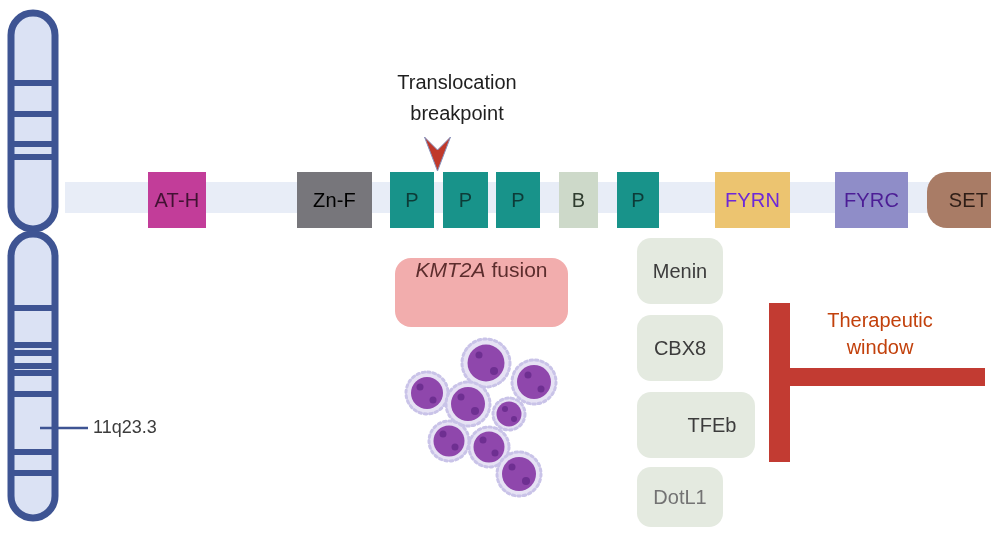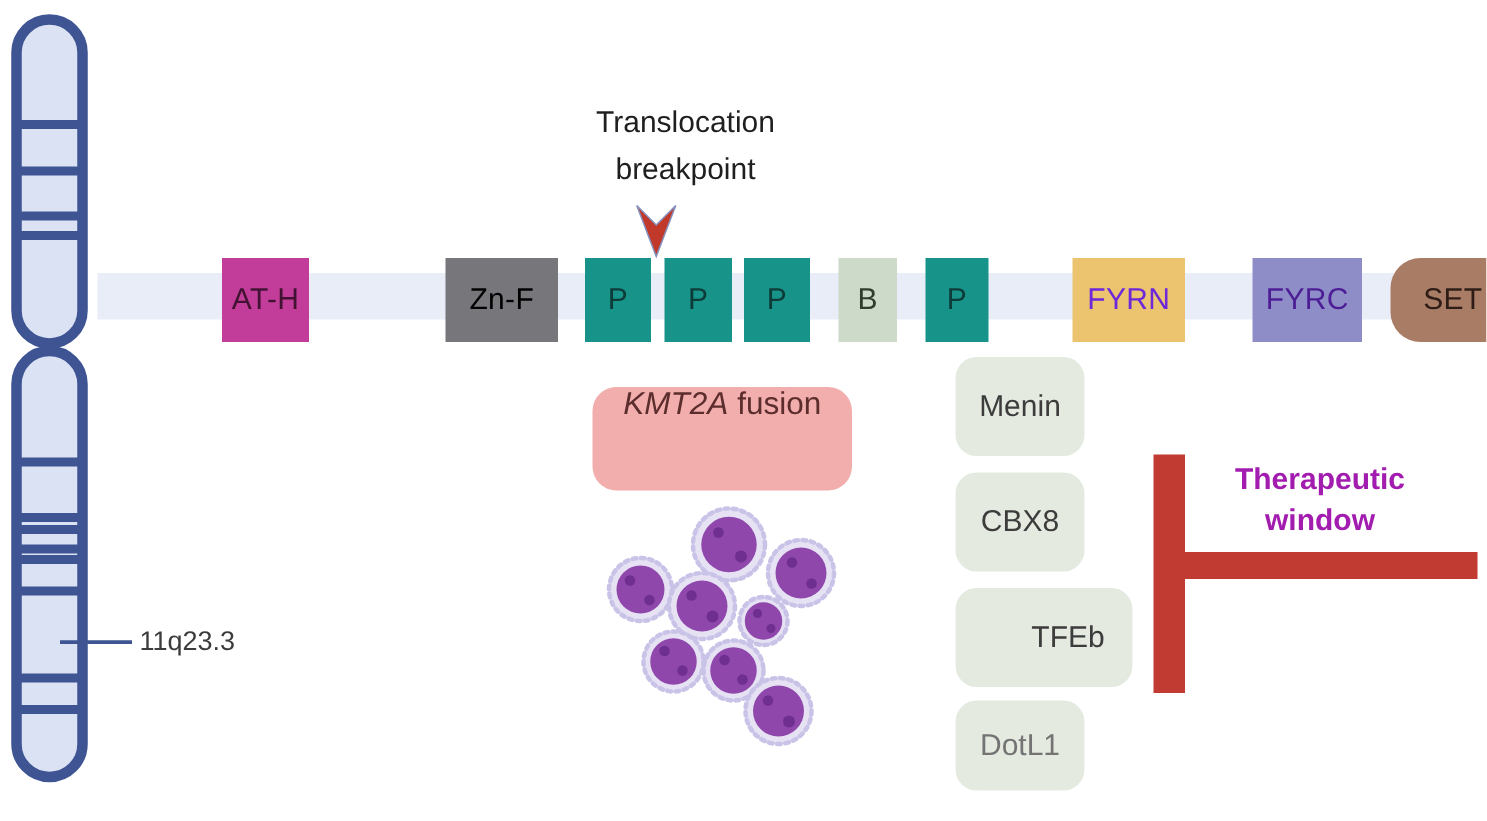--- a/index.html
+++ b/index.html
@@ -18,21 +18,21 @@
     position:absolute;left:637px;width:86px;border-radius:14px;
     display:flex;align-items:center;justify-content:center;font-size:20px;
   }
   .fusion-box{
     position:absolute;left:395px;top:258px;width:173px;height:69px;border-radius:16px;
     display:flex;justify-content:center;font-size:21px;
   }
   .fusion-box .gene{font-style:italic;margin-right:6px;}
   .caption{position:absolute;text-align:center;color:#1f1f1f;}
   .caption-breakpoint{left:357px;top:67px;width:200px;font-size:20px;line-height:31px;}
-  .caption-window{left:795px;top:307px;width:170px;font-size:20px;line-height:27px;color:#a21caf;font-weight:bold;}
+  .caption-window{left:795px;top:307px;width:170px;font-size:20px;line-height:27px;color:#c2410c;}
   .band-label{position:absolute;left:93px;top:417px;font-size:18px;color:#3c3c3c;}
   .bracket-v{position:absolute;left:769px;top:303px;width:21px;height:159px;}
   .bracket-h{position:absolute;left:788px;top:368px;width:197px;height:18px;}
 </style>
 </head>
 <body>
 
 <div class="canvas">
 
   <div class="backbone" style="background-color: rgb(232, 237, 247);"></div>

